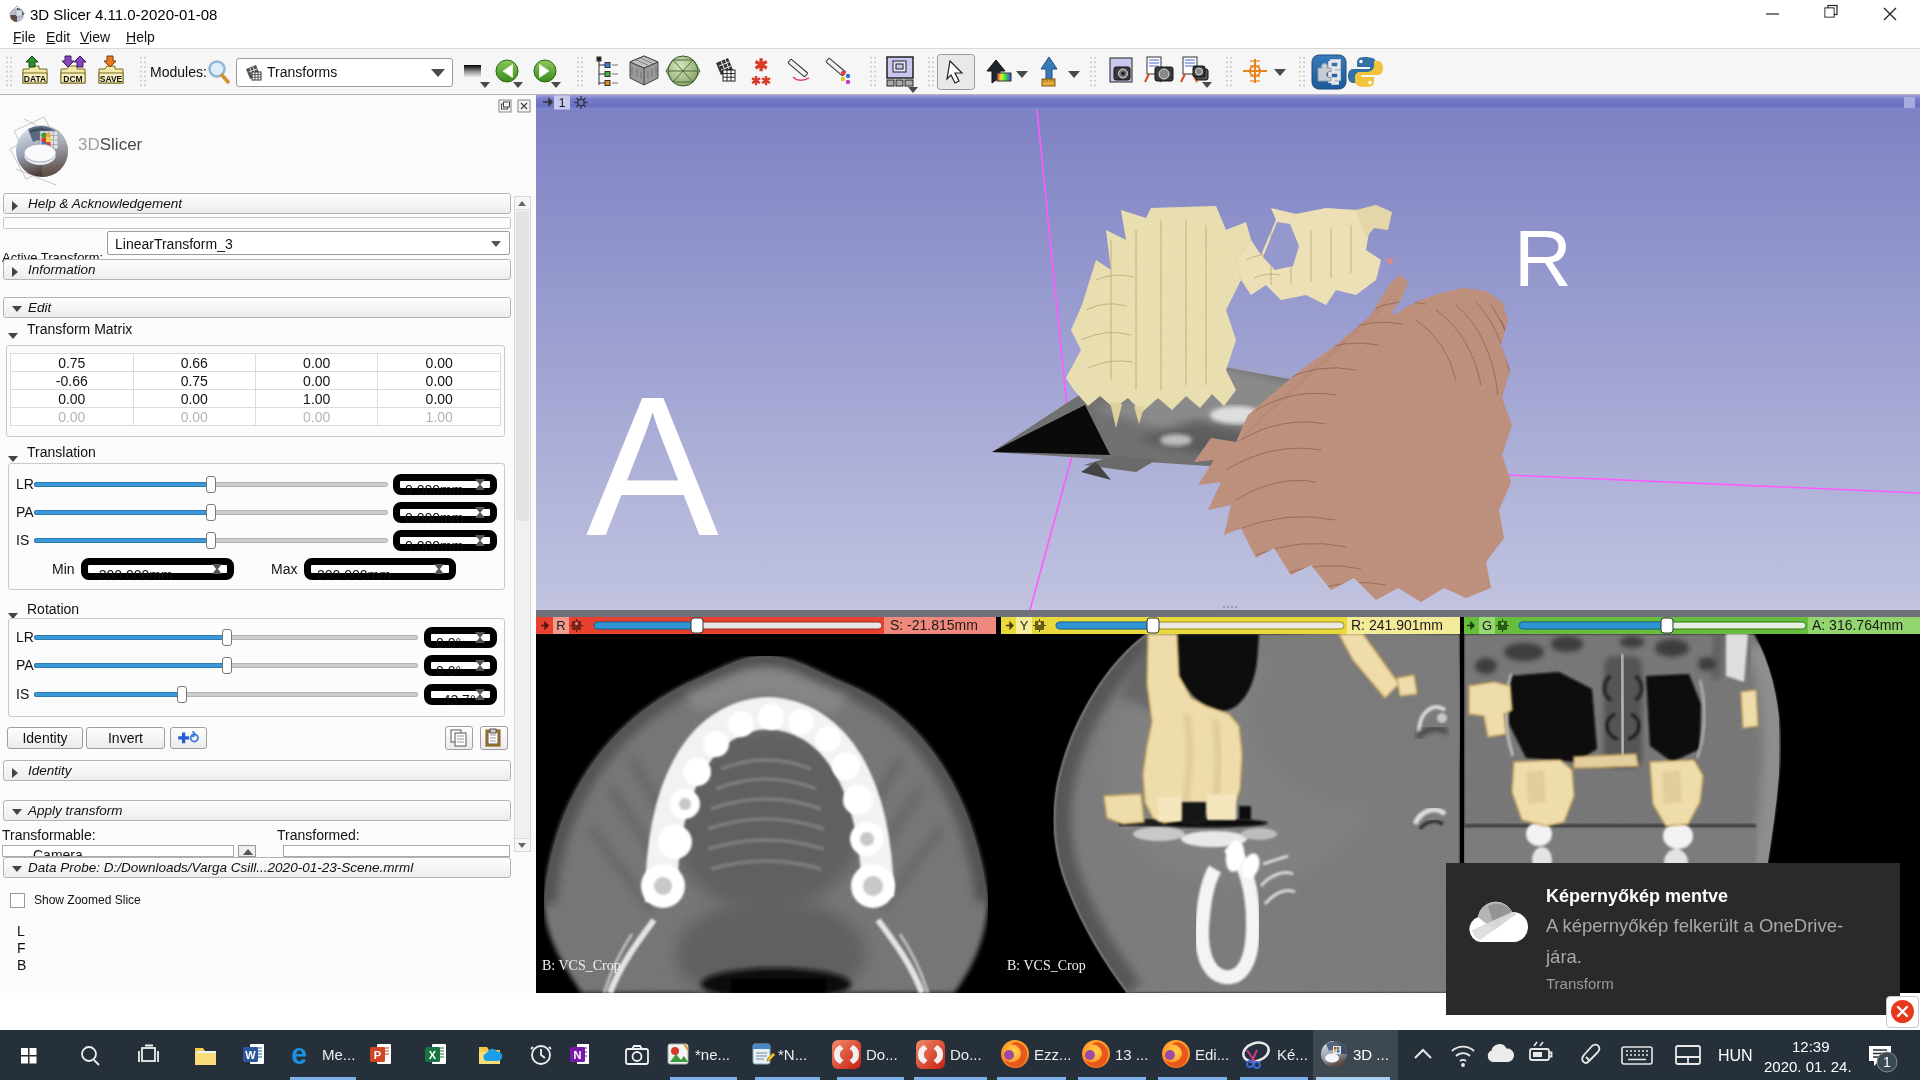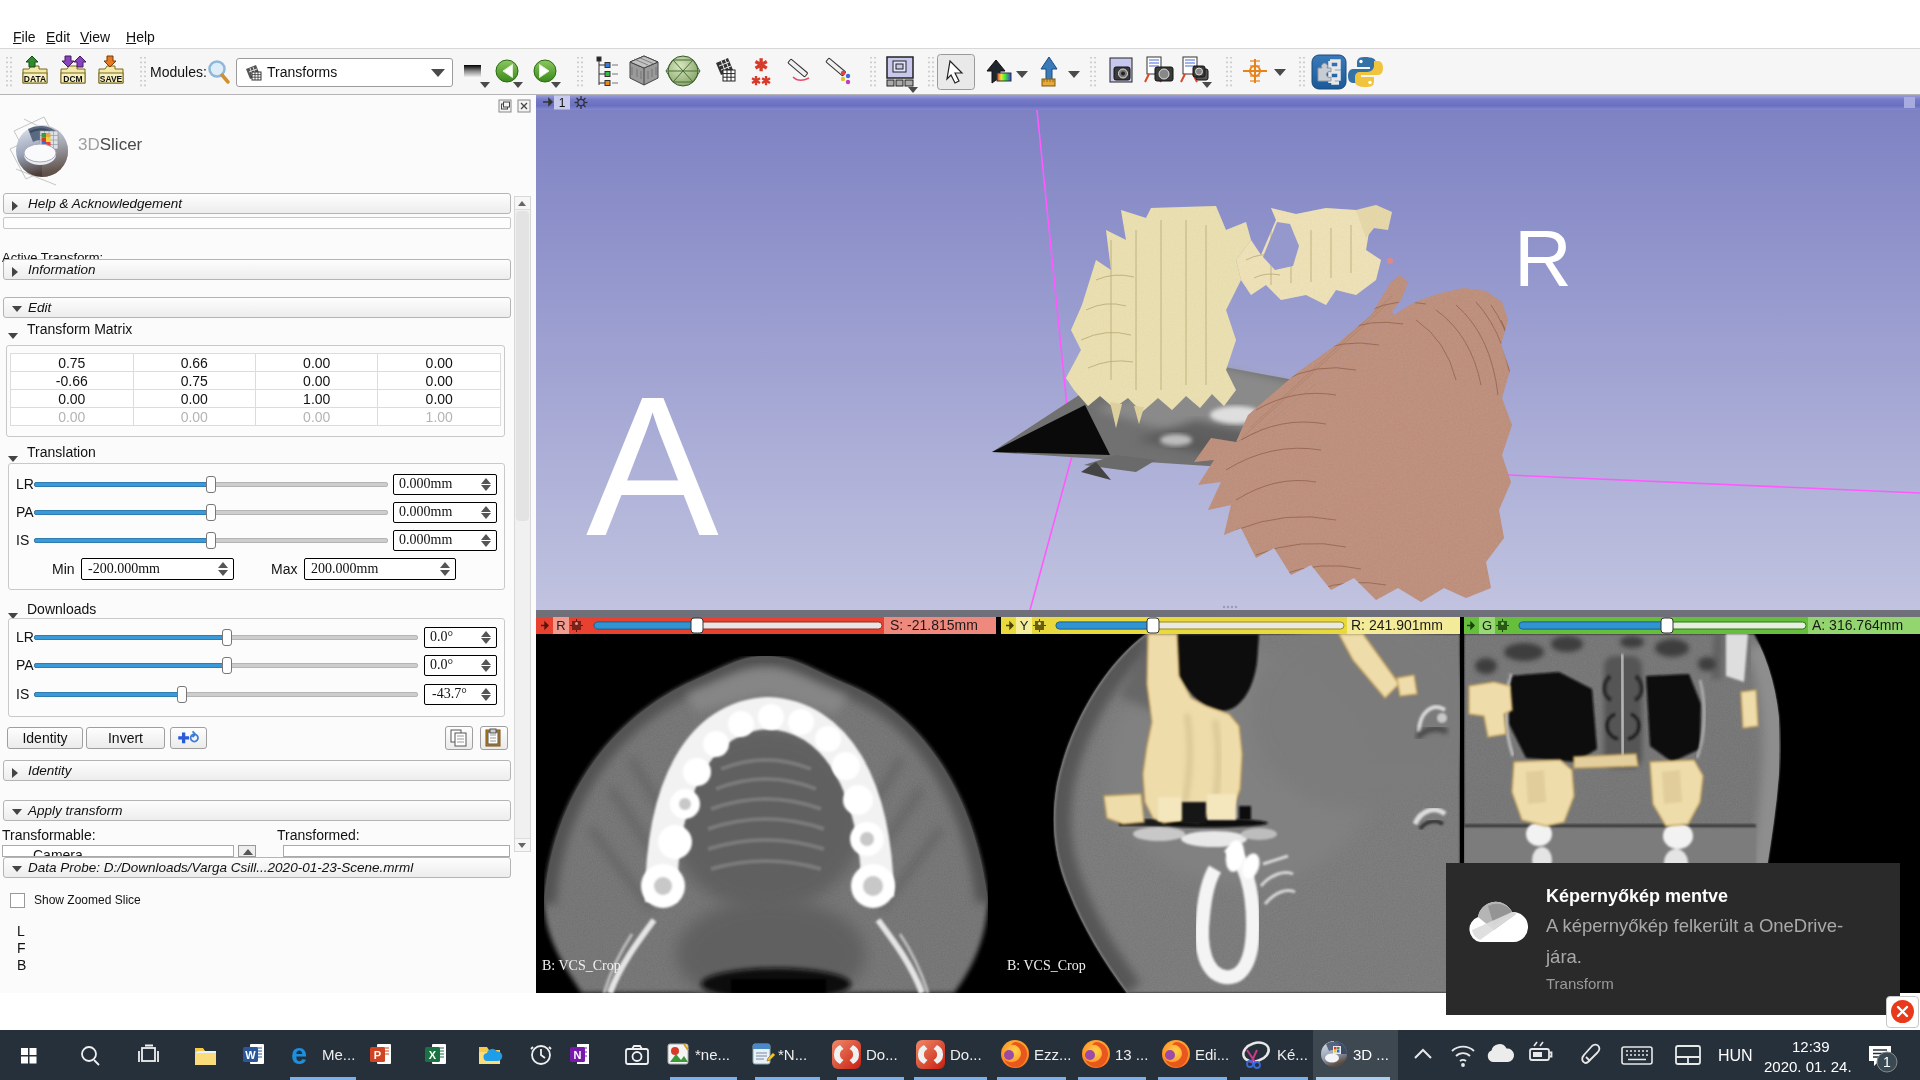--- a/index.html
+++ b/index.html
@@ -19,21 +19,21 @@
 
 #leftpanel { left:0; top:95px; width:536px; height:935px; background:#fbfbfb; }
 .hdr { position:absolute; left:3px; width:508px; height:21px; border:1px solid #b4b4b4; border-radius:3px;
   background:linear-gradient(#fdfdfd, #ededed); font-size:13.5px; color:#111; }
 .hdr .tri { position:absolute; left:8px; top:7px; }
 .hdr .txt { position:absolute; left:24px; top:2px;font-style:italic; }
 .tri-r { width:0; height:0; border-top:5px solid transparent; border-bottom:5px solid transparent; border-left:6px solid #444; }
 .tri-d { width:0; height:0; border-left:5px solid transparent; border-right:5px solid transparent; border-top:6px solid #444; }
 .grpbox { position:absolute; border:1px solid #c9c9c9; border-radius:3px; background:#fcfcfc; }
 .slabel { position:absolute; font-size:14px; color:#111; }
-.valbox { position:absolute; background:#fff; border:1px solid #000000; border-radius:2px; font-size:14px; color:#111;font-family:Liberation Serif, serif; }
+.valbox { position:absolute; background:#fff; border:7px solid #000000; border-radius:8px; font-size:14px; color:#111; }
 .spin { position:absolute; right:2px; top:0; width:16px; height:100%; }
 .spin .up { position:absolute; top:3px; left:3px; width:0; height:0; border-left:5px solid transparent; border-right:5px solid transparent; border-bottom:6px solid #555; }
 .spin .dn { position:absolute; bottom:3px; left:3px; width:0; height:0; border-left:5px solid transparent; border-right:5px solid transparent; border-top:6px solid #555; }
 .sgroove { position:absolute; height:5px; border-radius:2px; background:#cdcdcd; border:1px solid #b5b5b5; }
 .sfill { position:absolute; height:5px; border-radius:2px; background:#3a99d8; border:1px solid #2f7cb0; }
 .shandle { position:absolute; width:10px; height:17px; background:#fff; border:1px solid #777; border-radius:3px; }
 .btn { position:absolute; background:linear-gradient(#fefefe,#ebebeb); border:1px solid #9f9f9f; border-radius:3px;
   font-size:14px; color:#111; text-align:center; }
 #matrix td { border:1px solid #dcdcdc; text-align:center; vertical-align:middle; width:123px; height:18px; }
 
@@ -51,20 +51,37 @@
 #toast .t3 { position:absolute; left:100px; top:112px; font-size:15px; color:#9a9a9a; }
 
 #whitestrip { left:0; top:993px; width:1920px; height:37px; background:#fff; }
 #taskbar { left:0; top:1030px; width:1920px; height:50px; background:#26303a; }
 .underline { position:absolute; top:47px; height:3px; background:#7cb0e8; }
 #tray { color:#fff; }
 </style>
 </head>
 <body>
 <div id="page">
+  <div class="abs" id="titlebar">
+    <svg class="abs" style="left:8px;top:5px" width="18" height="18" viewBox="0 0 18 18">
+      <circle cx="9" cy="10" r="7" fill="#b8bcd0"></circle>
+      <path d="M9 3 a7 7 0 0 1 7 7 L9 10 Z" fill="#4a5a78"></path>
+      <path d="M2 10 a7 7 0 0 0 7 7 L9 10 Z" fill="#5a4a42"></path>
+      <rect x="8" y="5" width="6" height="6" fill="#d8dce8" stroke="#888" stroke-width="0.5"></rect>
+      <path d="M1 9 L9 1 L17 9" stroke="#999" fill="none" stroke-width="0.8"></path>
+    </svg>
+    <span class="abs" id="titletext">3D Slicer 4.11.0-2020-01-08</span>
+    <svg class="abs" style="left:1750px;top:0" width="170" height="28" viewBox="0 0 170 28">
+      <line x1="16" y1="14" x2="29" y2="14" stroke="#222" stroke-width="1.2"></line>
+      <rect x="75" y="8" width="9" height="9" fill="none" stroke="#222" stroke-width="1.2"></rect>
+      <rect x="78" y="5.5" width="9" height="9" fill="none" stroke="#222" stroke-width="1.2"></rect>
+      <rect x="75.5" y="8.5" width="8" height="8" fill="#fff"></rect>
+      <path d="M134 8 L146 20 M146 8 L134 20" stroke="#222" stroke-width="1.3"></path>
+    </svg>
+  </div>
   <div class="abs" id="menubar">
     <span style="left:13px"><u>F</u>ile</span>
     <span style="left:46px"><u>E</u>dit</span>
     <span style="left:80px"><u>V</u>iew</span>
     <span style="left:126px"><u>H</u>elp</span>
     <div class="abs" style="left:0;top:20px;width:1920px;height:1px;background:#d8d8d8"></div>
   </div>
   <div class="abs" id="toolbar">
   <svg class="abs" style="left:0;top:0" width="1920" height="45" viewBox="0 0 1920 45">
     <g id="seps" stroke="#c3c3c3" stroke-width="1.6" stroke-dasharray="1.6 3">
@@ -343,20 +360,24 @@
     </svg>
     <div class="abs" style="left:78px;top:40px;font-size:17px;color:#a0a0a0">3D<span style="color:#4a4a4a">Slicer</span></div>
 
     <div class="hdr" style="top:98px">
         <span class="tri tri-r"></span>
         <span class="txt">Help &amp; Acknowledgement</span>
       </div>
     <div class="abs" style="left:3px;top:122px;width:508px;height:12px;border:1px solid #c6c6c6;border-radius:2px;background:#fdfdfd"></div>
 
     <div class="abs" style="left:2px;top:155px;font-size:13px;color:#111">Active Transform:</div>
+    <div class="abs" style="left:107px;top:136px;width:403px;height:24px;background:#fff;border:1px solid #9c9c9c;border-radius:2px">
+      <span class="abs" style="left:7px;top:4px;font-size:14px;color:#111">LinearTransform_3</span>
+      <div class="darr abs" style="right:8px;top:9px"></div>
+    </div>
 
     <div class="hdr" style="top:164px">
         <span class="tri tri-r"></span>
         <span class="txt">Information</span>
       </div>
 
     <div class="hdr" style="top:202px">
         <span class="tri tri-d" style="top:8px"></span>
         <span class="txt">Edit</span>
       </div>
@@ -442,21 +463,21 @@
     <div class="slabel" style="left:271px;top:466px">Max</div>
     <div class="valbox" style="left:304px;top:463px;width:152px;height:22px">
         <span style="position:absolute;left:6px;top:2px">200.000mm</span>
         <span class="spin">
           <span class="up"></span>
           <span class="dn"></span>
         </span>
       </div>
 
     <div class="abs" style="left:8px;top:510px"><span class="tri-d" style="display:inline-block"></span></div>
-    <div class="abs" style="left:27px;top:506px;font-size:14px;color:#111">Downloads</div>
+    <div class="abs" style="left:27px;top:506px;font-size:14px;color:#111">Rotation</div>
     <div class="grpbox" style="left:8px;top:523px;width:497px;height:99px"></div>
 
     <div class="slabel" style="left:16px;top:534px">LR</div>
     <div class="sgroove" style="left:34px;top:540px;width:384px"></div>
     <div class="sfill" style="left:34px;top:540px;width:193px"></div>
     <div class="shandle" style="left:222px;top:534px"></div>
     <div class="valbox" style="left:424px;top:532px;width:73px;height:21px">
         <span style="position:absolute;left:5px;top:1px">0.0°</span>
         <span class="spin">
           <span class="up"></span>

